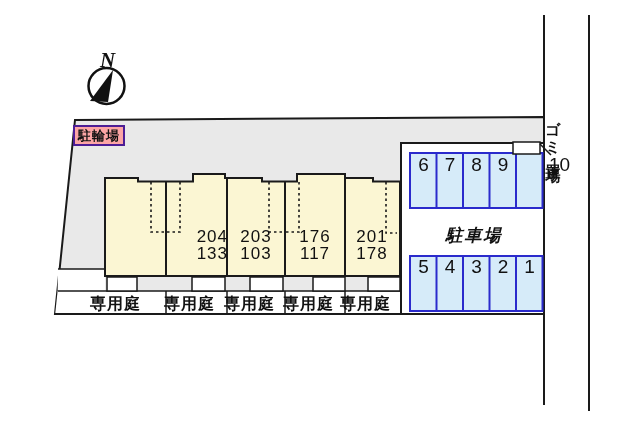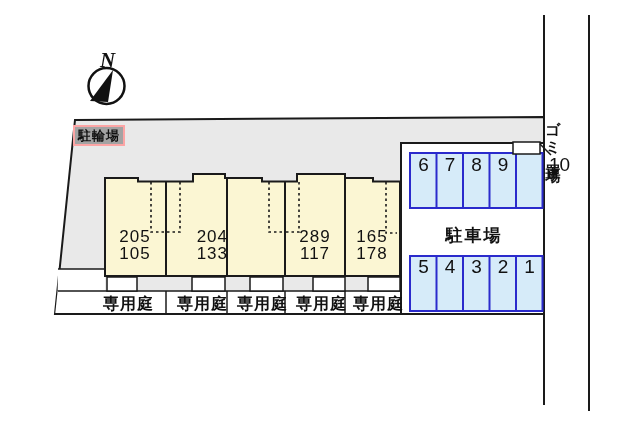--- a/index.html
+++ b/index.html
@@ -4,25 +4,25 @@
 <style>
   html,body{margin:0;padding:0;background:#fff;}
   #canvas{
     position:relative;width:640px;height:426px;background:#ffffff;overflow:hidden;
     font-family:"Liberation Sans","DejaVu Sans",sans-serif;color:#111;
   }
   #plan-svg{position:absolute;left:0;top:0;}
   .abs{position:absolute;}
   .txt{position:absolute;color:#111;white-space:nowrap;}
   .unit-label{width:64px;text-align:center;font-size:17px;line-height:16.5px;font-weight:normal;letter-spacing:1px;}
-  .garden-label{width:64px;text-align:right;font-size:16px;font-weight:bold;letter-spacing:1px;}
+  .garden-label{width:64px;text-align:left;font-size:16px;font-weight:bold;letter-spacing:1px;}
   .stall-num{width:27px;text-align:center;font-size:19px;line-height:19px;}
   .parking-label{width:86px;text-align:center;font-size:17px;font-weight:bold;letter-spacing:2px;}
   .bike-box{
-    width:48px;height:17px;background:#a3a3a3;border:2px solid #fca5a5;
+    width:48px;height:17px;background:#fca5a5;border:2px solid #4c1d95;
     text-align:center;font-size:13px;font-weight:bold;line-height:17px;letter-spacing:1px;
   }
   .garbage-label{
     writing-mode:vertical-rl;text-orientation:upright;
     font-size:15px;font-weight:bold;letter-spacing:4px;line-height:18px;
   }
   .north-n{font-family:"Liberation Serif","DejaVu Serif",serif;font-style:italic;font-weight:bold;font-size:21px;}
 </style>
 </head>
 <body>
@@ -94,44 +94,44 @@
     <g>
       <circle cx="106.5" cy="86" r="18" fill="#ffffff" stroke="#111" stroke-width="2.5"></circle>
       <polygon points="113,70 90,101 108,102" fill="#111"></polygon>
     </g>
   </svg>
 
   <div class="txt north-n abs" style="left:100px;top:48px;">N</div>
 
   <div class="abs bike-box" style="left:73px;top:125px;">駐輪場</div>
 
-  <div class="txt unit-label" style="left:103px;top:229px;">
-    <div>205</div>
-    <div>105</div>
-  </div>
   <div class="txt unit-label" style="left:164px;top:229px;text-align:right;">
     <div>204</div>
     <div>133</div>
   </div>
+  <div class="txt unit-label" style="left:224px;top:229px;">
+    <div>203</div>
+    <div>103</div>
+  </div>
   <div class="txt unit-label" style="left:283px;top:229px;">
-    <div>289</div>
+    <div>176</div>
     <div>117</div>
   </div>
   <div class="txt unit-label" style="left:340px;top:229px;">
-    <div>165</div>
+    <div>201</div>
     <div>178</div>
   </div>
 
   <div class="txt garden-label" style="left:90px;top:294px;">専用庭</div>
   <div class="txt garden-label" style="left:164px;top:294px;">専用庭</div>
   <div class="txt garden-label" style="left:224px;top:294px;">専用庭</div>
   <div class="txt garden-label" style="left:283px;top:294px;">専用庭</div>
   <div class="txt garden-label" style="left:340px;top:294px;">専用庭</div>
 
-  <div class="txt parking-label" style="left:431px;top:224px;">駐車場</div>
+  <div class="txt parking-label" style="left:431px;top:224px;font-style:italic;">駐車場</div>
 
   <div class="txt stall-num" style="left:410px;top:155px;">6</div>
   <div class="txt stall-num" style="left:436.5px;top:155px;">7</div>
   <div class="txt stall-num" style="left:463px;top:155px;">8</div>
   <div class="txt stall-num" style="left:489.5px;top:155px;">9</div>
   <div class="txt stall-num" style="left:516px;top:155px;padding-left:30px;">10</div>
 
   <div class="txt stall-num" style="left:410px;top:257px;">5</div>
   <div class="txt stall-num" style="left:436.5px;top:257px;">4</div>
   <div class="txt stall-num" style="left:463px;top:257px;">3</div>

